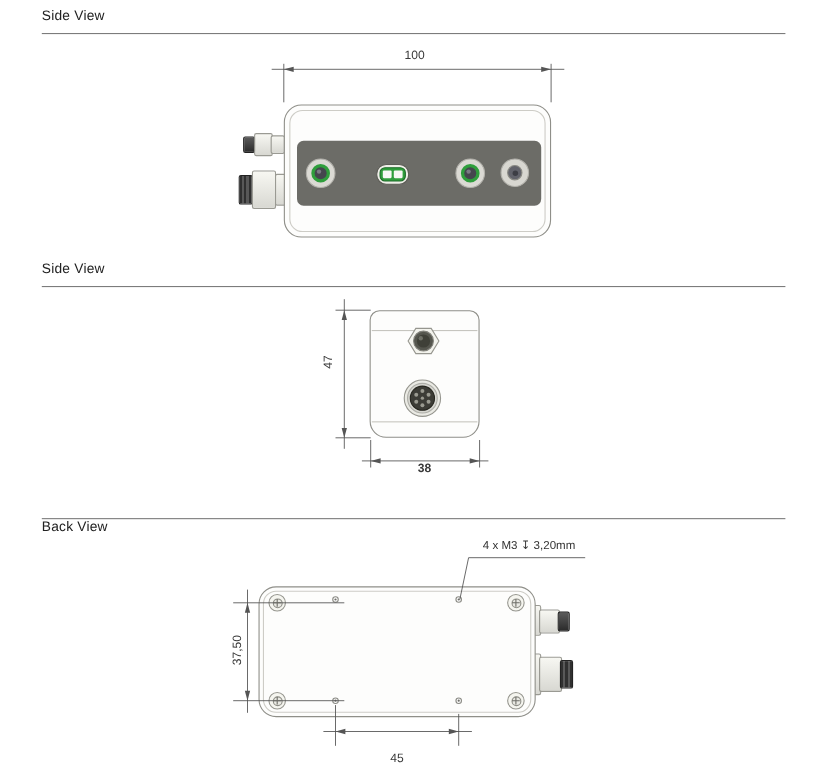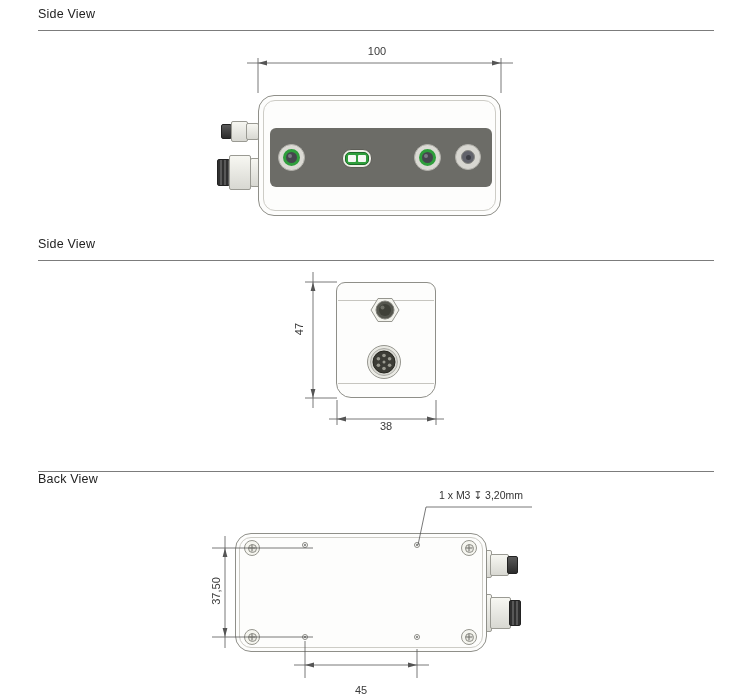--- a/index.html
+++ b/index.html
@@ -87,26 +87,26 @@
     </div>
 
   <div class="heading" style="top:237px">Side View</div>
   <div class="rule" style="top:260px"></div>
 
   <div class="body-outline" style="left:336px;top:282px;width:100px;height:116px;border-radius:9px 9px 15px 15px;"></div>
   <div class="hline" style="left:338px;top:300px;width:96px;"></div>
   <div class="hline" style="left:338px;top:383px;width:96px;"></div>
 
   <span class="dim-text rot" style="left:290px;top:323px;width:18px;">47</span>
-  <span class="dim-text" style="left:370px;top:420px;width:32px;">38</span>
+  <span class="dim-text" style="left:370px;top:420px;width:32px;font-weight:bold;">38</span>
 
   <div class="heading" style="top:472px">Back View</div>
   <div class="rule" style="top:471px"></div>
 
-  <span class="note-text" style="left:428px;top:489px;width:106px;text-align:center;">1 x M3 ↧ 3,20mm</span>
+  <span class="note-text" style="left:428px;top:489px;width:106px;text-align:center;">4 x M3 ↧ 3,20mm</span>
 
   <div>
     <div class="c-sil" style="left:484px;top:550px;width:8px;height:28px;"></div>
     <div class="c-sil" style="left:490px;top:554px;width:19px;height:22px;"></div>
     <div class="c-dark" style="left:507px;top:556px;width:11px;height:18px;"></div>
   </div>
   <div>
     <div class="c-sil" style="left:484px;top:594px;width:8px;height:38px;"></div>
     <div class="c-sil" style="left:490px;top:597px;width:21px;height:32px;"></div>
     <div class="c-dark c-rib" style="left:509px;top:600px;width:12px;height:26px;"></div>

